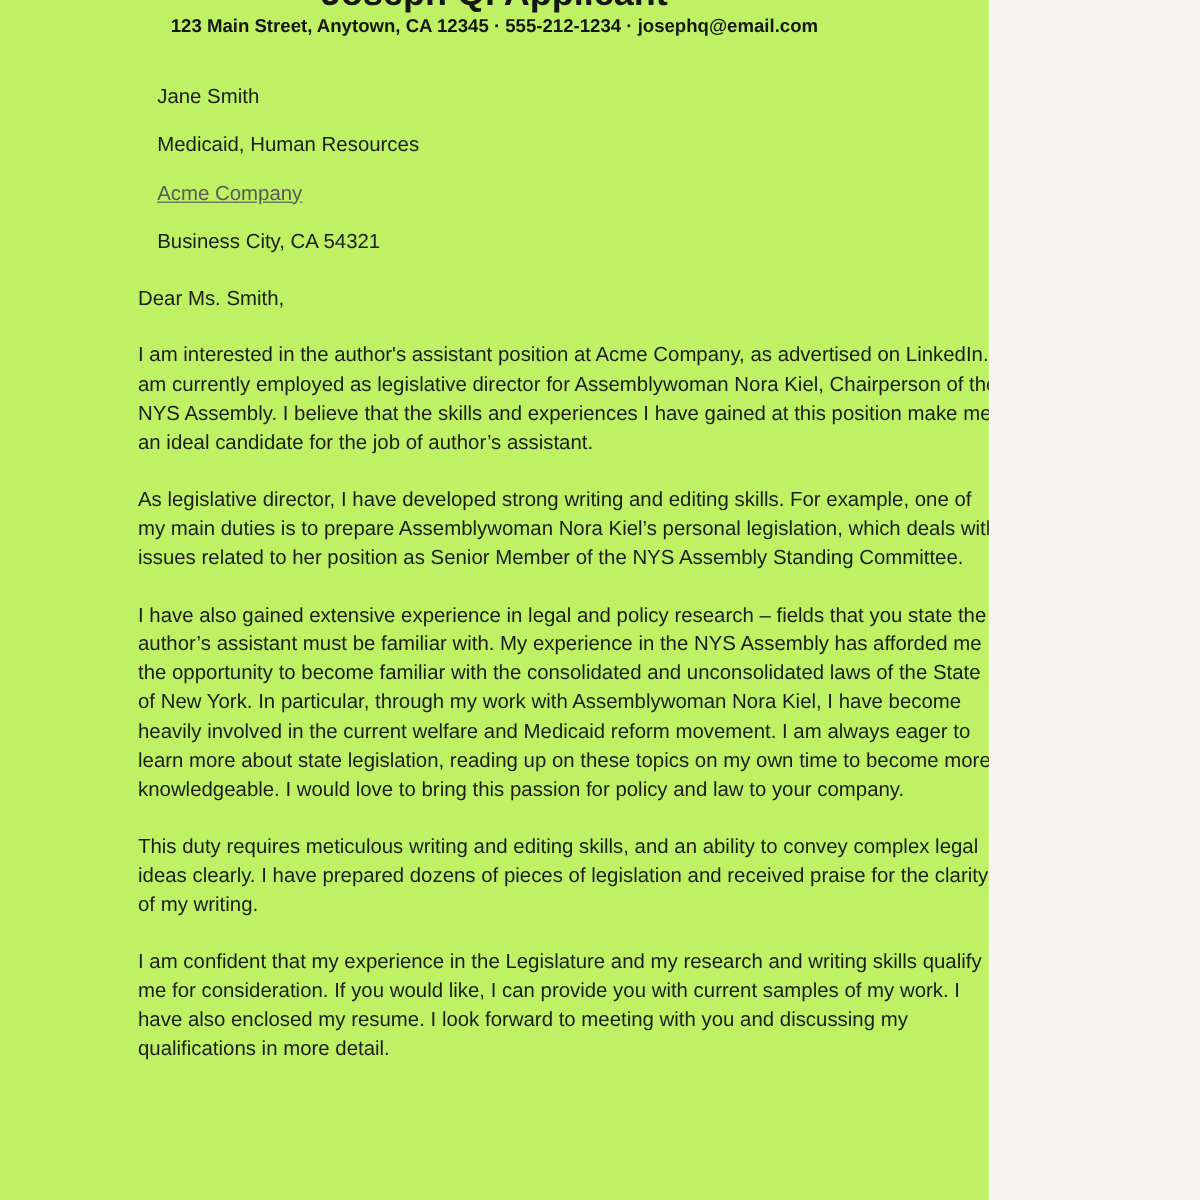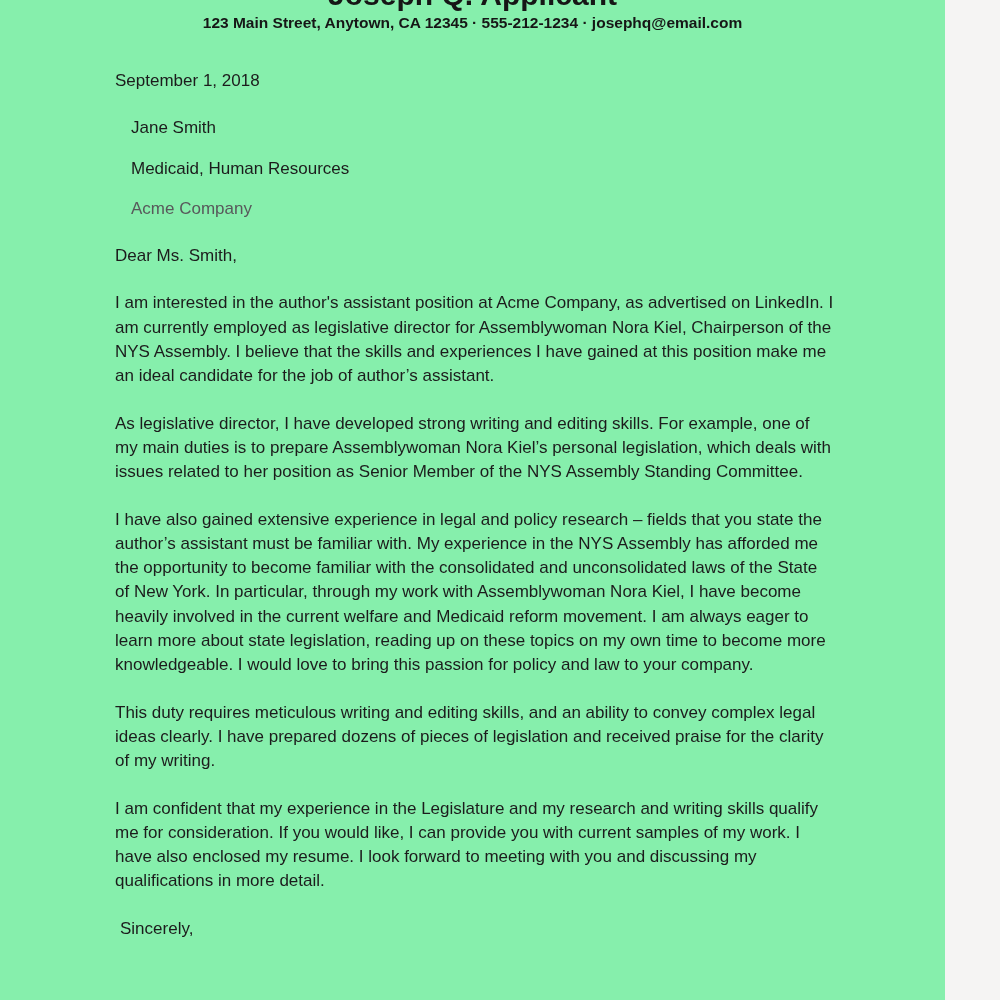--- a/index.html
+++ b/index.html
@@ -2,23 +2,23 @@
 <html><head>
 <meta charset="utf-8">
 <style>
   html, body {
     margin: 0;
     padding: 0;
     background: #f5f4f3;
   }
   .page {
     position: relative;
-    width: 945px;
+    width: 824px;
     height: 1000px;
-    background: #86efac;
+    background: #bef264;
     overflow: hidden;
     font-family: "Liberation Sans", "DejaVu Sans", sans-serif;
     color: #1c1c1c;
   }
   .letterhead {
     text-align: center;
   }
   .sender-name {
     font-size: 30px;
     font-weight: 700;
@@ -45,43 +45,44 @@
     white-space: pre-line;
   }
   .addr-block p {
     margin: 16px;
   }
   .addr-block {
     margin: 0 0 23px 0;
   }
   .company {
     color: #58595b;
+    text-decoration: underline;
   }
   .closing {
     padding-left: 5px;
   }
 </style>
 </head>
 <body>
 
 <div class="page">
 
   <header class="letterhead">
     <div class="sender-name">Joseph Q. Applicant</div>
     <div class="sender-contact">123 Main Street, Anytown, CA 12345 · 555-212-1234 · josephq@email.com</div>
   </header>
 
   <main class="letter-body">
 
-    <p class="date">September 1, 2018</p>
 
     <div class="addr-block">
       <p>Jane Smith</p>
       <p>Medicaid, Human Resources</p>
       <p class="company">Acme Company</p>
+      <p>Business City, CA 54321</p>
     </div>
 
     <p>Dear Ms. Smith,</p>
 
     <p>I am interested in the author's assistant position at Acme Company, as advertised on LinkedIn. I
 am currently employed as legislative director for Assemblywoman Nora Kiel, Chairperson of the
 NYS Assembly. I believe that the skills and experiences I have gained at this position make me
 an ideal candidate for the job of author’s assistant.</p>
 
     <p>As legislative director, I have developed strong writing and editing skills. For example, one of
@@ -98,16 +99,15 @@
 
     <p>This duty requires meticulous writing and editing skills, and an ability to convey complex legal
 ideas clearly. I have prepared dozens of pieces of legislation and received praise for the clarity
 of my writing.</p>
 
     <p>I am confident that my experience in the Legislature and my research and writing skills qualify
 me for consideration. If you would like, I can provide you with current samples of my work. I
 have also enclosed my resume. I look forward to meeting with you and discussing my
 qualifications in more detail.</p>
 
-    <p class="closing">Sincerely,</p>
 
   </main>
 </div>
 
 </body></html>

